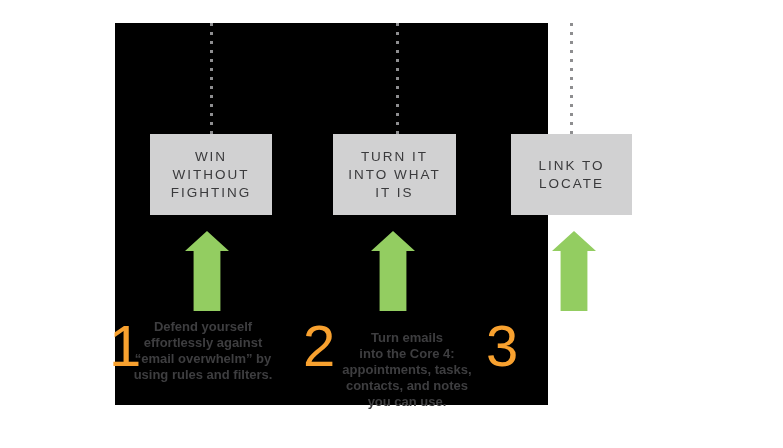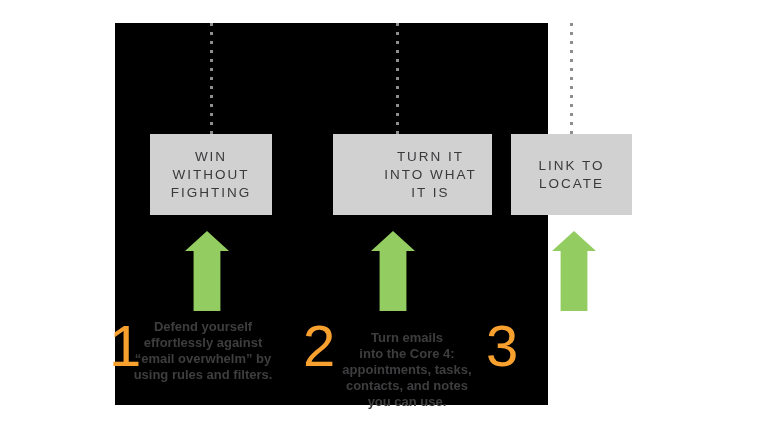--- a/index.html
+++ b/index.html
@@ -47,21 +47,21 @@
     align-items: center;
     justify-content: center;
     text-align: center;
     font-size: 13.5px;
     line-height: 18px;
     letter-spacing: 2px;
     font-weight: 400;
     white-space: pre-line;
   }
   .title-box-1 { left: 35px;  width: 122px; }
-  .title-box-2 { left: 218px; width: 123px; padding-left: 36px; }
+  .title-box-2 { left: 218px; width: 123px; }
   .title-box-3 { left: 396px; width: 121px; }
 
   .arrow {
     position: absolute;
     top: 208px;
     width: 44px;
     height: 80px;
     background: var(--arrow-color, #93cd61);
     clip-path: polygon(50% 0%, 100% 25%, 80.5% 25%, 80.5% 100%, 19.5% 100%, 19.5% 25%, 0% 25%);
   }

